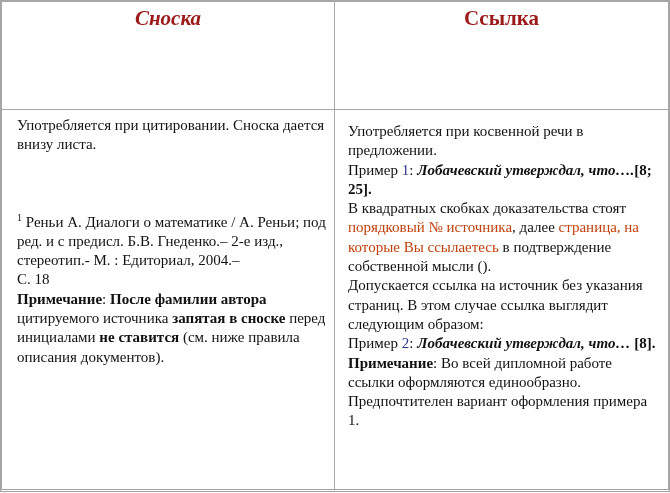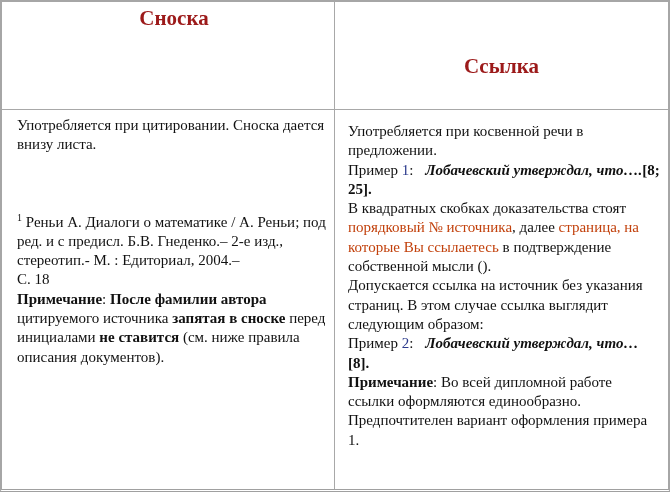--- a/index.html
+++ b/index.html
@@ -4,28 +4,28 @@
 <style>
   html, body { margin: 0; padding: 0; background: #ffffff; }
   body { width: 670px; height: 493px; position: relative; overflow: hidden;
          font-family: "Liberation Serif", "DejaVu Serif", serif; color: #111; }
   .frame { position: absolute; left: 0; top: 0; width: 666px; height: 487px;
            border: 2px solid #a6a6a6; border-bottom: 3px double #a0a0a0; }
   .vdiv { position: absolute; left: 332px; top: 0; width: 1px; height: 100%; background: #a8a8a8; }
   .hdiv { position: absolute; left: 0; top: 107px; width: 100%; height: 1px; background: #a8a8a8; }
   .head { position: absolute; top: 4px; font-weight: bold; font-size: 21px; color: #9c1a1a;
           text-align: center; }
-  .head.left { left: 6px; width: 332px; }
-  .head.right { left: 333px; width: 333px; margin-top: 48px; }
+  .head.left { left: 0; width: 332px; font-style: italic; }
+  .head.right { left: 333px; width: 333px; }
   .cell { position: absolute; font-size: 15px; line-height: 19.3px; }
   .cell.left { left: 15px; top: 114px; width: 312px; }
   .cell.right { left: 346px; top: 120px; width: 312px; }
   .u { }
   .b { font-weight: bold; }
-  .bi { font-weight: bold; font-style: italic; margin-left: 8px; }
+  .bi { font-weight: bold; font-style: italic; }
   .red { color: #c2410c; }
   .link { color: #2b3a8c; }
   sup { font-size: 10px; line-height: 0; }
   .gap { height: 58px; }
 </style>
 </head>
 <body>
 
 <div class="frame">
   <div class="vdiv"></div>

